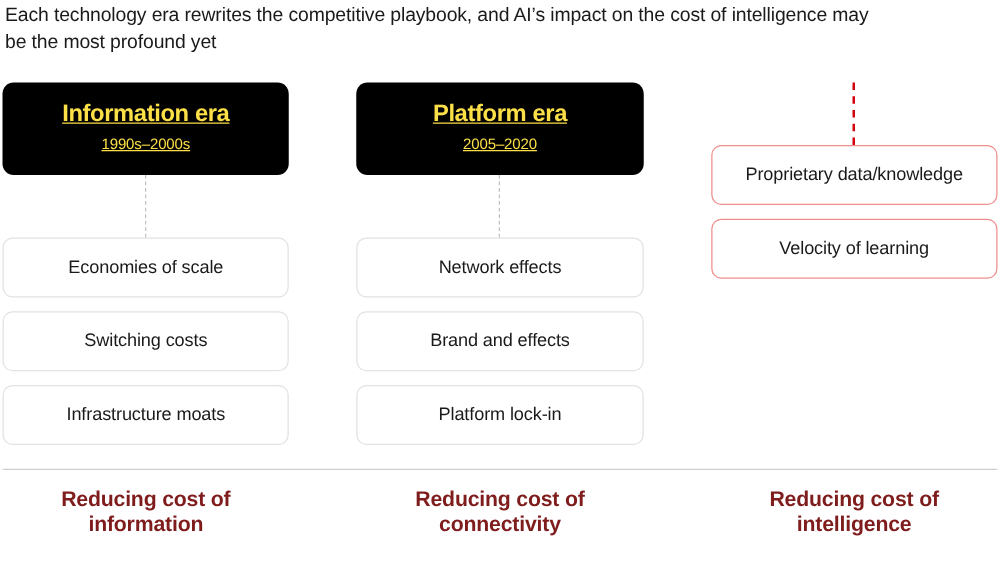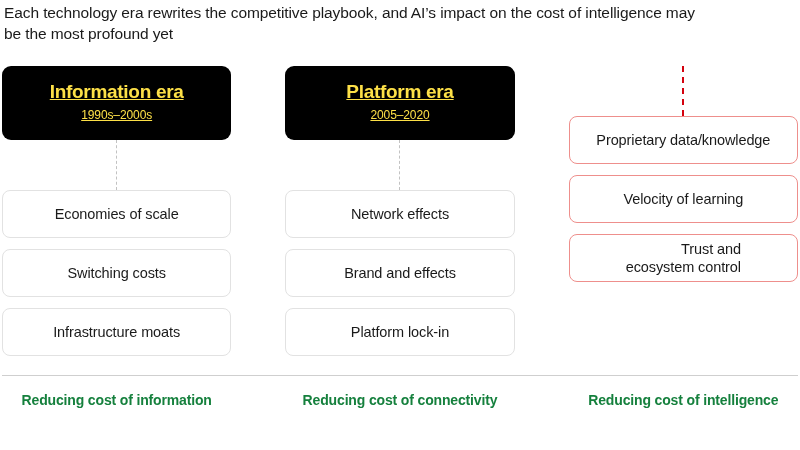--- a/index.html
+++ b/index.html
@@ -139,24 +139,24 @@
     top: 390px;
     width: 800px;
     display: flex;
     gap: 54px;
     padding: 0 2px;
   }
   .footer-caption {
     flex: 1 1 0;
     min-width: 0;
     text-align: center;
-    font-size: 14px;
+    font-size: 17px;
     font-weight: 700;
     line-height: 20px;
-    color: #15803d;
+    color: #7f1d1d;
     letter-spacing: -0.15px;
   }
 </style>
 </head>
 <body>
 
 <div class="page">
 
   <div class="headline">Each technology era rewrites the competitive playbook, and AI’s impact on the cost of intelligence may be the most profound yet</div>
 
@@ -192,21 +192,20 @@
       </div>
     </div>
 
     <div class="column">
       <div class="connector accent">
           <div class="line"></div>
         </div>
       <div class="cards">
         <div class="card accent">Proprietary data/knowledge</div>
         <div class="card accent">Velocity of learning</div>
-        <div class="card accent">Trust and<br>ecosystem control</div>
       </div>
     </div>
 
   </div>
 
   <div class="divider"></div>
 
   <div class="footers">
     <div class="footer-caption">Reducing cost of information</div>
     <div class="footer-caption">Reducing cost of connectivity</div>

